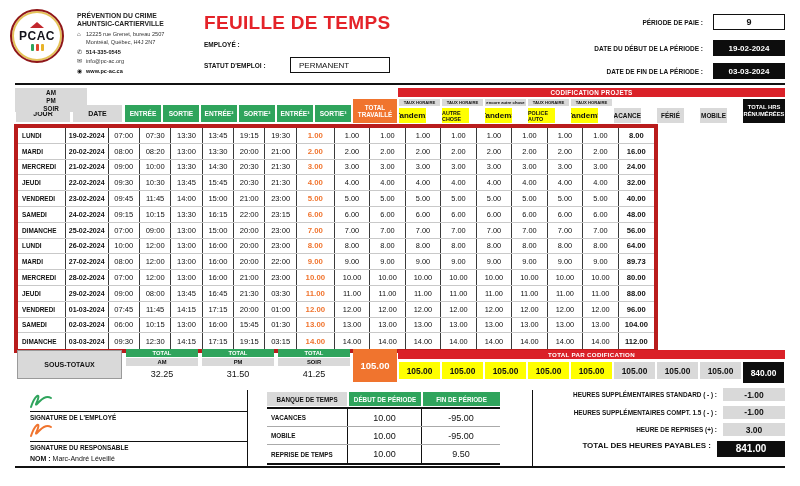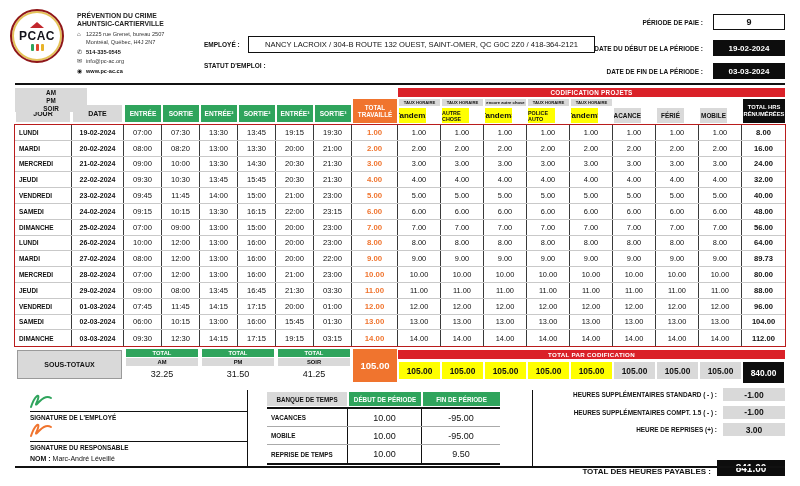--- a/index.html
+++ b/index.html
@@ -57,21 +57,21 @@
   #codif-caps > div:nth-child(3), #codif-labels > div:nth-child(3){ left:470px; }
   #codif-caps > div:nth-child(4), #codif-labels > div:nth-child(4){ left:513px; }
   #codif-caps > div:nth-child(5), #codif-labels > div:nth-child(5){ left:556px; }
   #codif-labels > div:nth-child(6){ left:599px; } #codif-labels > div:nth-child(7){ left:642px; } #codif-labels > div:nth-child(8){ left:685px; }
   .cl-yellow { background:#ffff00; font-size:8px; }
   .cl-yellow.small { font-size:5.4px; }
   .cl-gray { background:#d9d9d9; font-size:6.4px; }
   #h-hrs { left:728px; top:11px; width:42px; height:24px; background:#0d0d0d; color:#fff; display:flex; align-items:center; justify-content:center; text-align:center; font-weight:bold; font-size:5.8px; line-height:1.2; padding:1px; }
 
   
-  #tbody { left:14px; top:124px; width:772px; border:1px solid #b91c1c; background:#fff; }
+  #tbody { left:14px; top:124px; width:644px; border:4px solid #b91c1c; background:#fff; }
   .brow { display:flex; height:15.8px; border-bottom:1px solid #c9c9c9; }
   .brow:last-child { border-bottom:none; }
   .bc { display:flex; align-items:center; justify-content:center; border-right:1px solid #3a3a3a; height:100%; overflow:hidden; }
   .bc.day { width:57px; justify-content:flex-start; padding-left:4px; font-weight:bold; font-size:6.4px; }
   .bc.date { width:52px; font-weight:bold; font-size:7px; }
   .bc.time { width:38px; font-size:7.6px; }
   .bc.tt { width:46px; font-weight:bold; font-size:7.8px; color:#f0742e; }
   .bc.cv { width:43px; font-size:7.4px; }
   .bc.hrs { width:43px; font-weight:bold; font-size:7.6px; border-right:none; }
 
@@ -112,21 +112,21 @@
   .bq-row { display:flex; height:18px; border-bottom:1px solid #aaa; }
   .bq-row:last-child { border-bottom:none; }
   .bq-label { width:80px; display:flex; align-items:center; padding-left:4px; font-weight:bold; font-size:6.3px; }
   .bq-start { width:74px; border-left:1px solid #111; display:flex; align-items:center; justify-content:center; font-size:9px; }
   .bq-end { width:79px; border-left:1px solid #111; display:flex; align-items:center; justify-content:center; font-size:9px; }
 
   #summary { left:536px; top:388px; width:249px; }
   .sum-row { display:flex; align-items:center; justify-content:flex-end; margin-bottom:4.5px; }
   .sum-label { font-weight:bold; font-size:6.4px; text-align:right; }
   .sum-box { width:62px; height:13px; background:#d9d9d9; margin-left:6px; display:flex; align-items:center; justify-content:center; font-weight:bold; font-size:8.5px; }
-  #sum-total-row { display:flex; align-items:flex-end; justify-content:flex-end; margin-top:24px; }
+  #sum-total-row { display:flex; align-items:flex-start; justify-content:flex-end; margin-top:4px; }
   #sum-total-label { font-weight:bold; font-size:8px; text-align:right; }
   #sum-total-box { width:68px; height:16px; background:#0d0d0d; color:#fff; margin-left:6px; display:flex; align-items:center; justify-content:center; font-weight:bold; font-size:10px; }
 </style>
 </head>
 <body>
 
 <div id="page">
 
   <div class="abs" id="logo">
     <div id="logo-circle">
@@ -156,24 +156,25 @@
     <div class="contact">
       <span class="ci">✉</span>
       <span class="ct">info@pc-ac.org</span>
     </div>
     <div class="contact">
       <span class="ci">◉</span>
       <span class="ct b">www.pc-ac.ca</span>
     </div>
   </div>
 
+  <div class="abs" id="title">FEUILLE DE TEMPS</div>
 
   <div class="abs flabel" id="emp-label">EMPLOYÉ :</div>
-  <div class="abs" id="emp-box">NANCY LACROIX / 304-B ROUTE 132 OUEST, SAINT-OMER, QC G0C 2Z0 / 418-364-2121</div>
   <div class="abs flabel" id="stat-label">STATUT D'EMPLOI :</div>
+  <div class="abs" id="stat-box">PERMANENT</div>
 
   <div class="rlabel" style="top:19px">PÉRIODE DE PAIE :</div>
   <div class="rbox white" style="top:14px">9</div>
   <div class="rlabel" style="top:45px">DATE DU DÉBUT DE LA PÉRIODE :</div>
   <div class="rbox black" style="top:40px">19-02-2024</div>
   <div class="rlabel" style="top:68px">DATE DE FIN DE LA PÉRIODE :</div>
   <div class="rbox black" style="top:63px">03-03-2024</div>
 
   <div class="abs" id="hr-top"></div>
 

